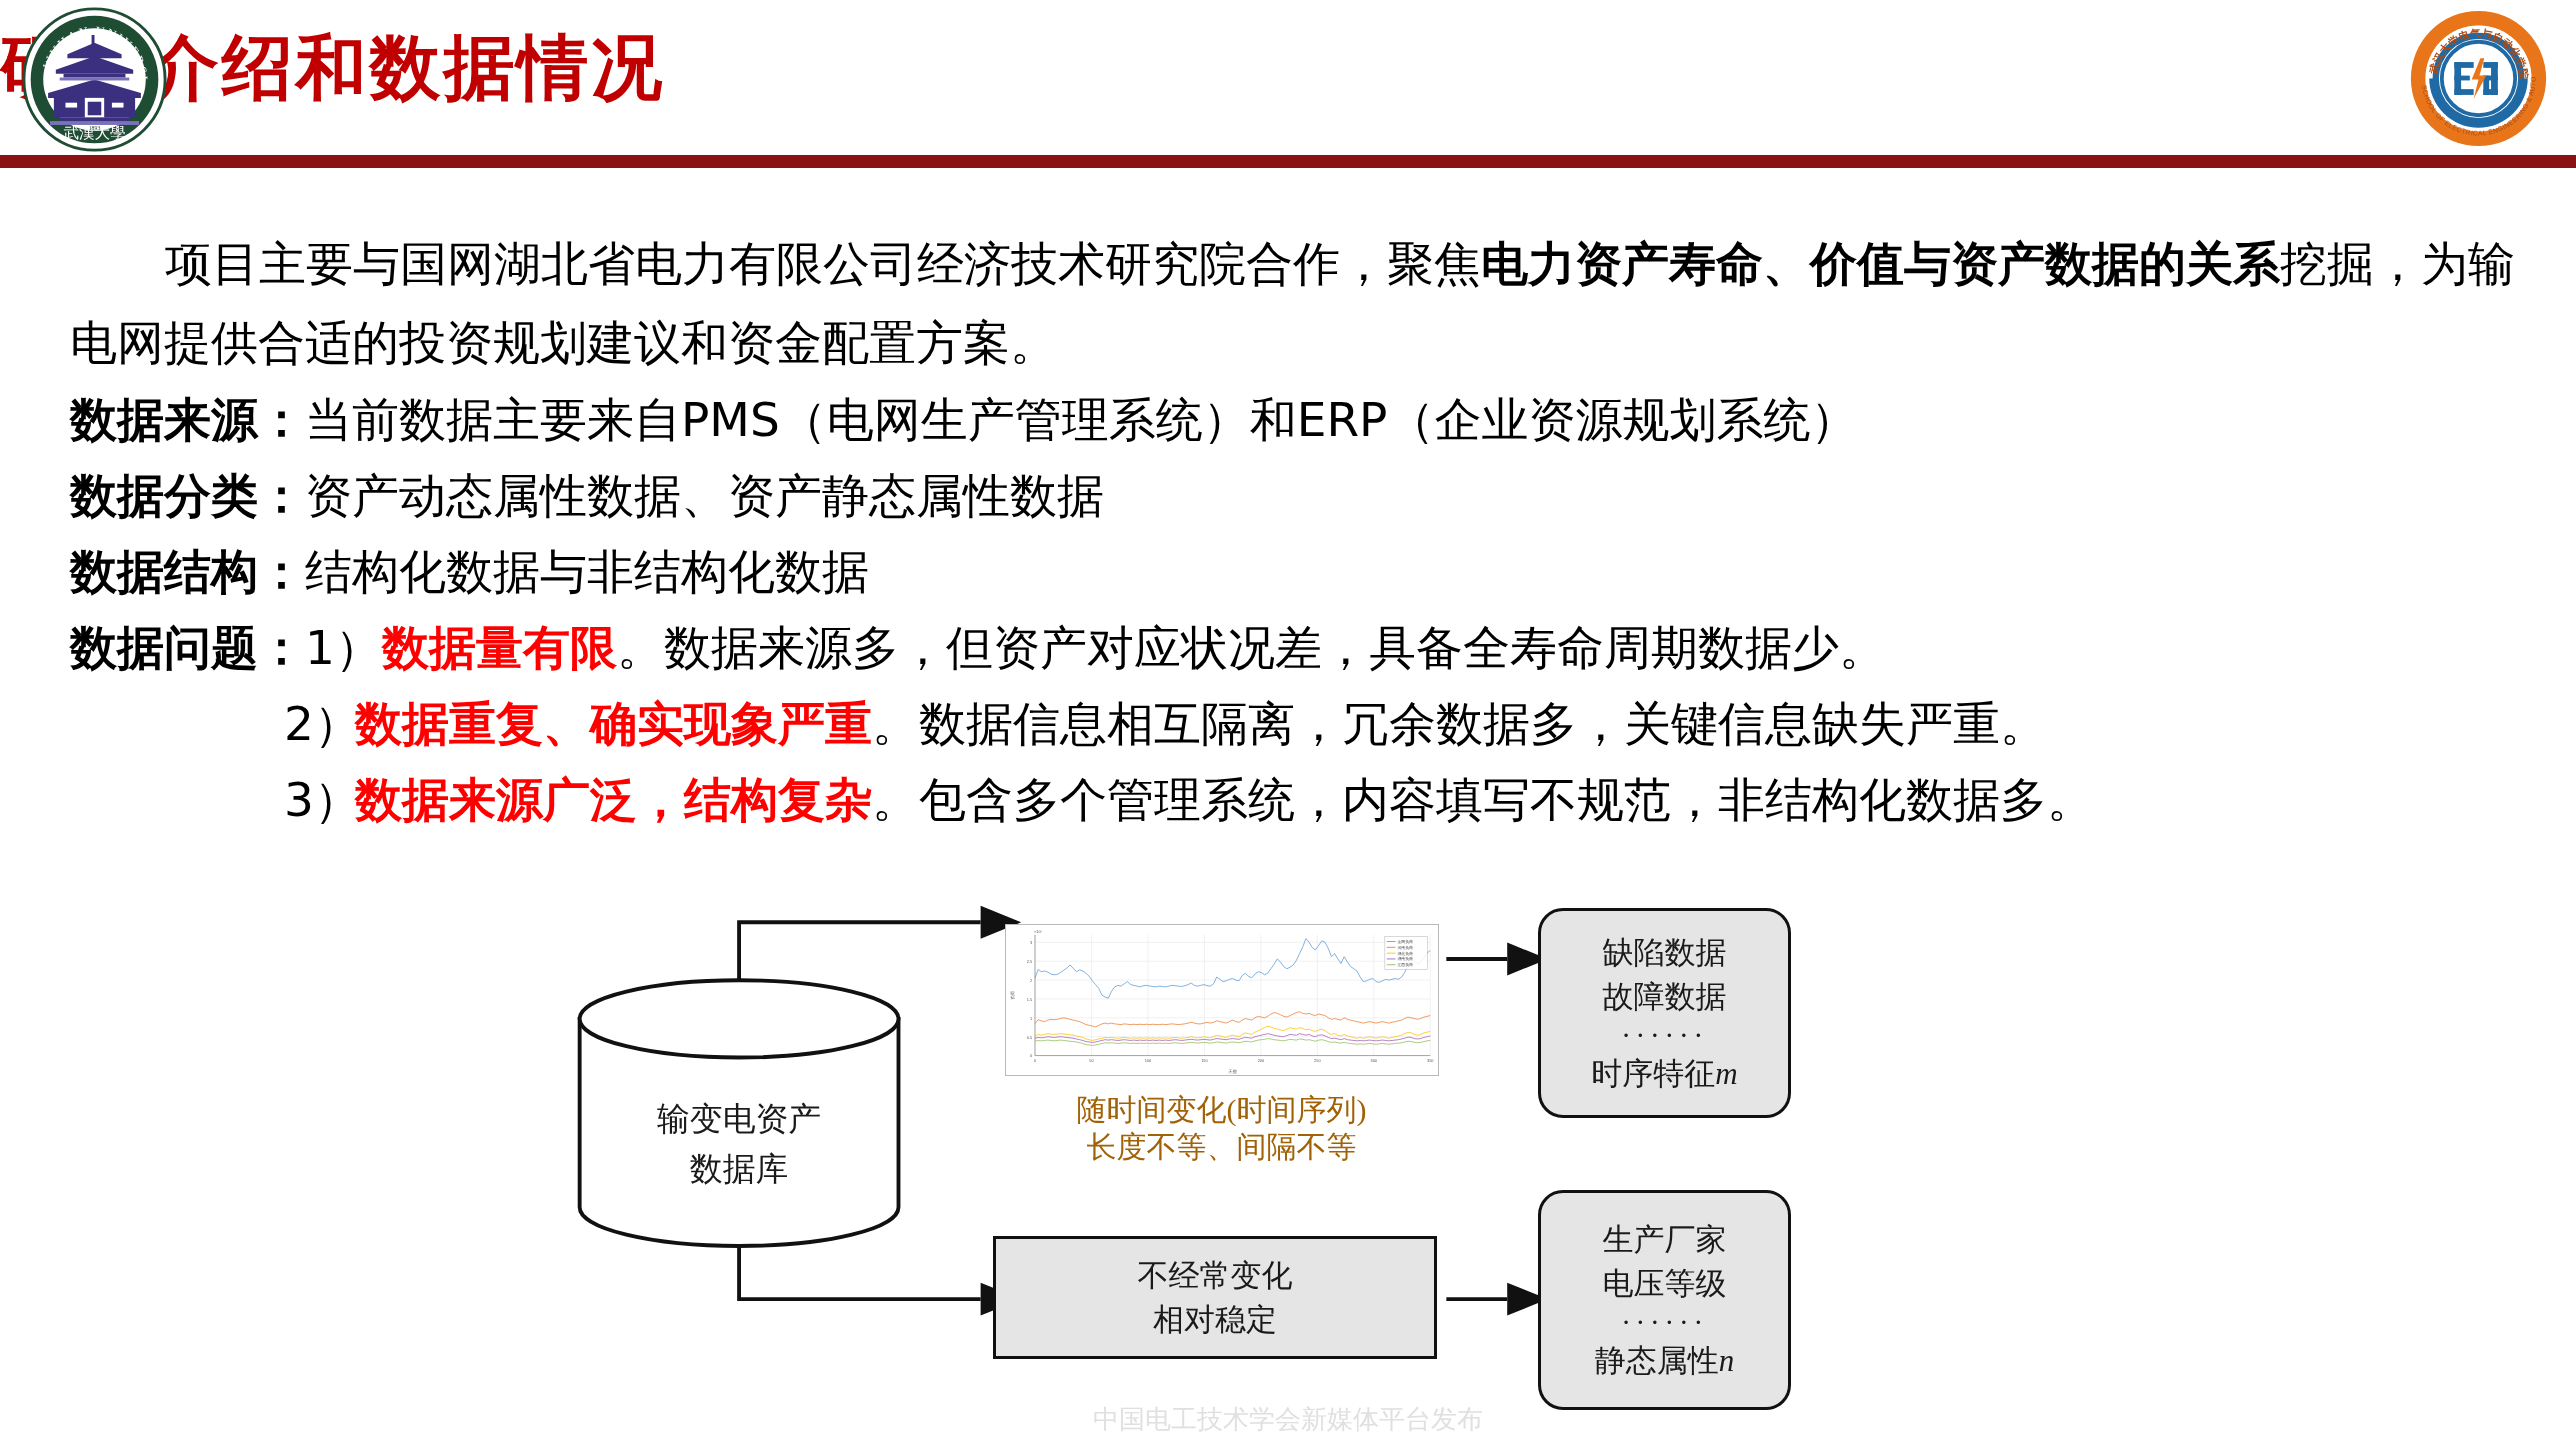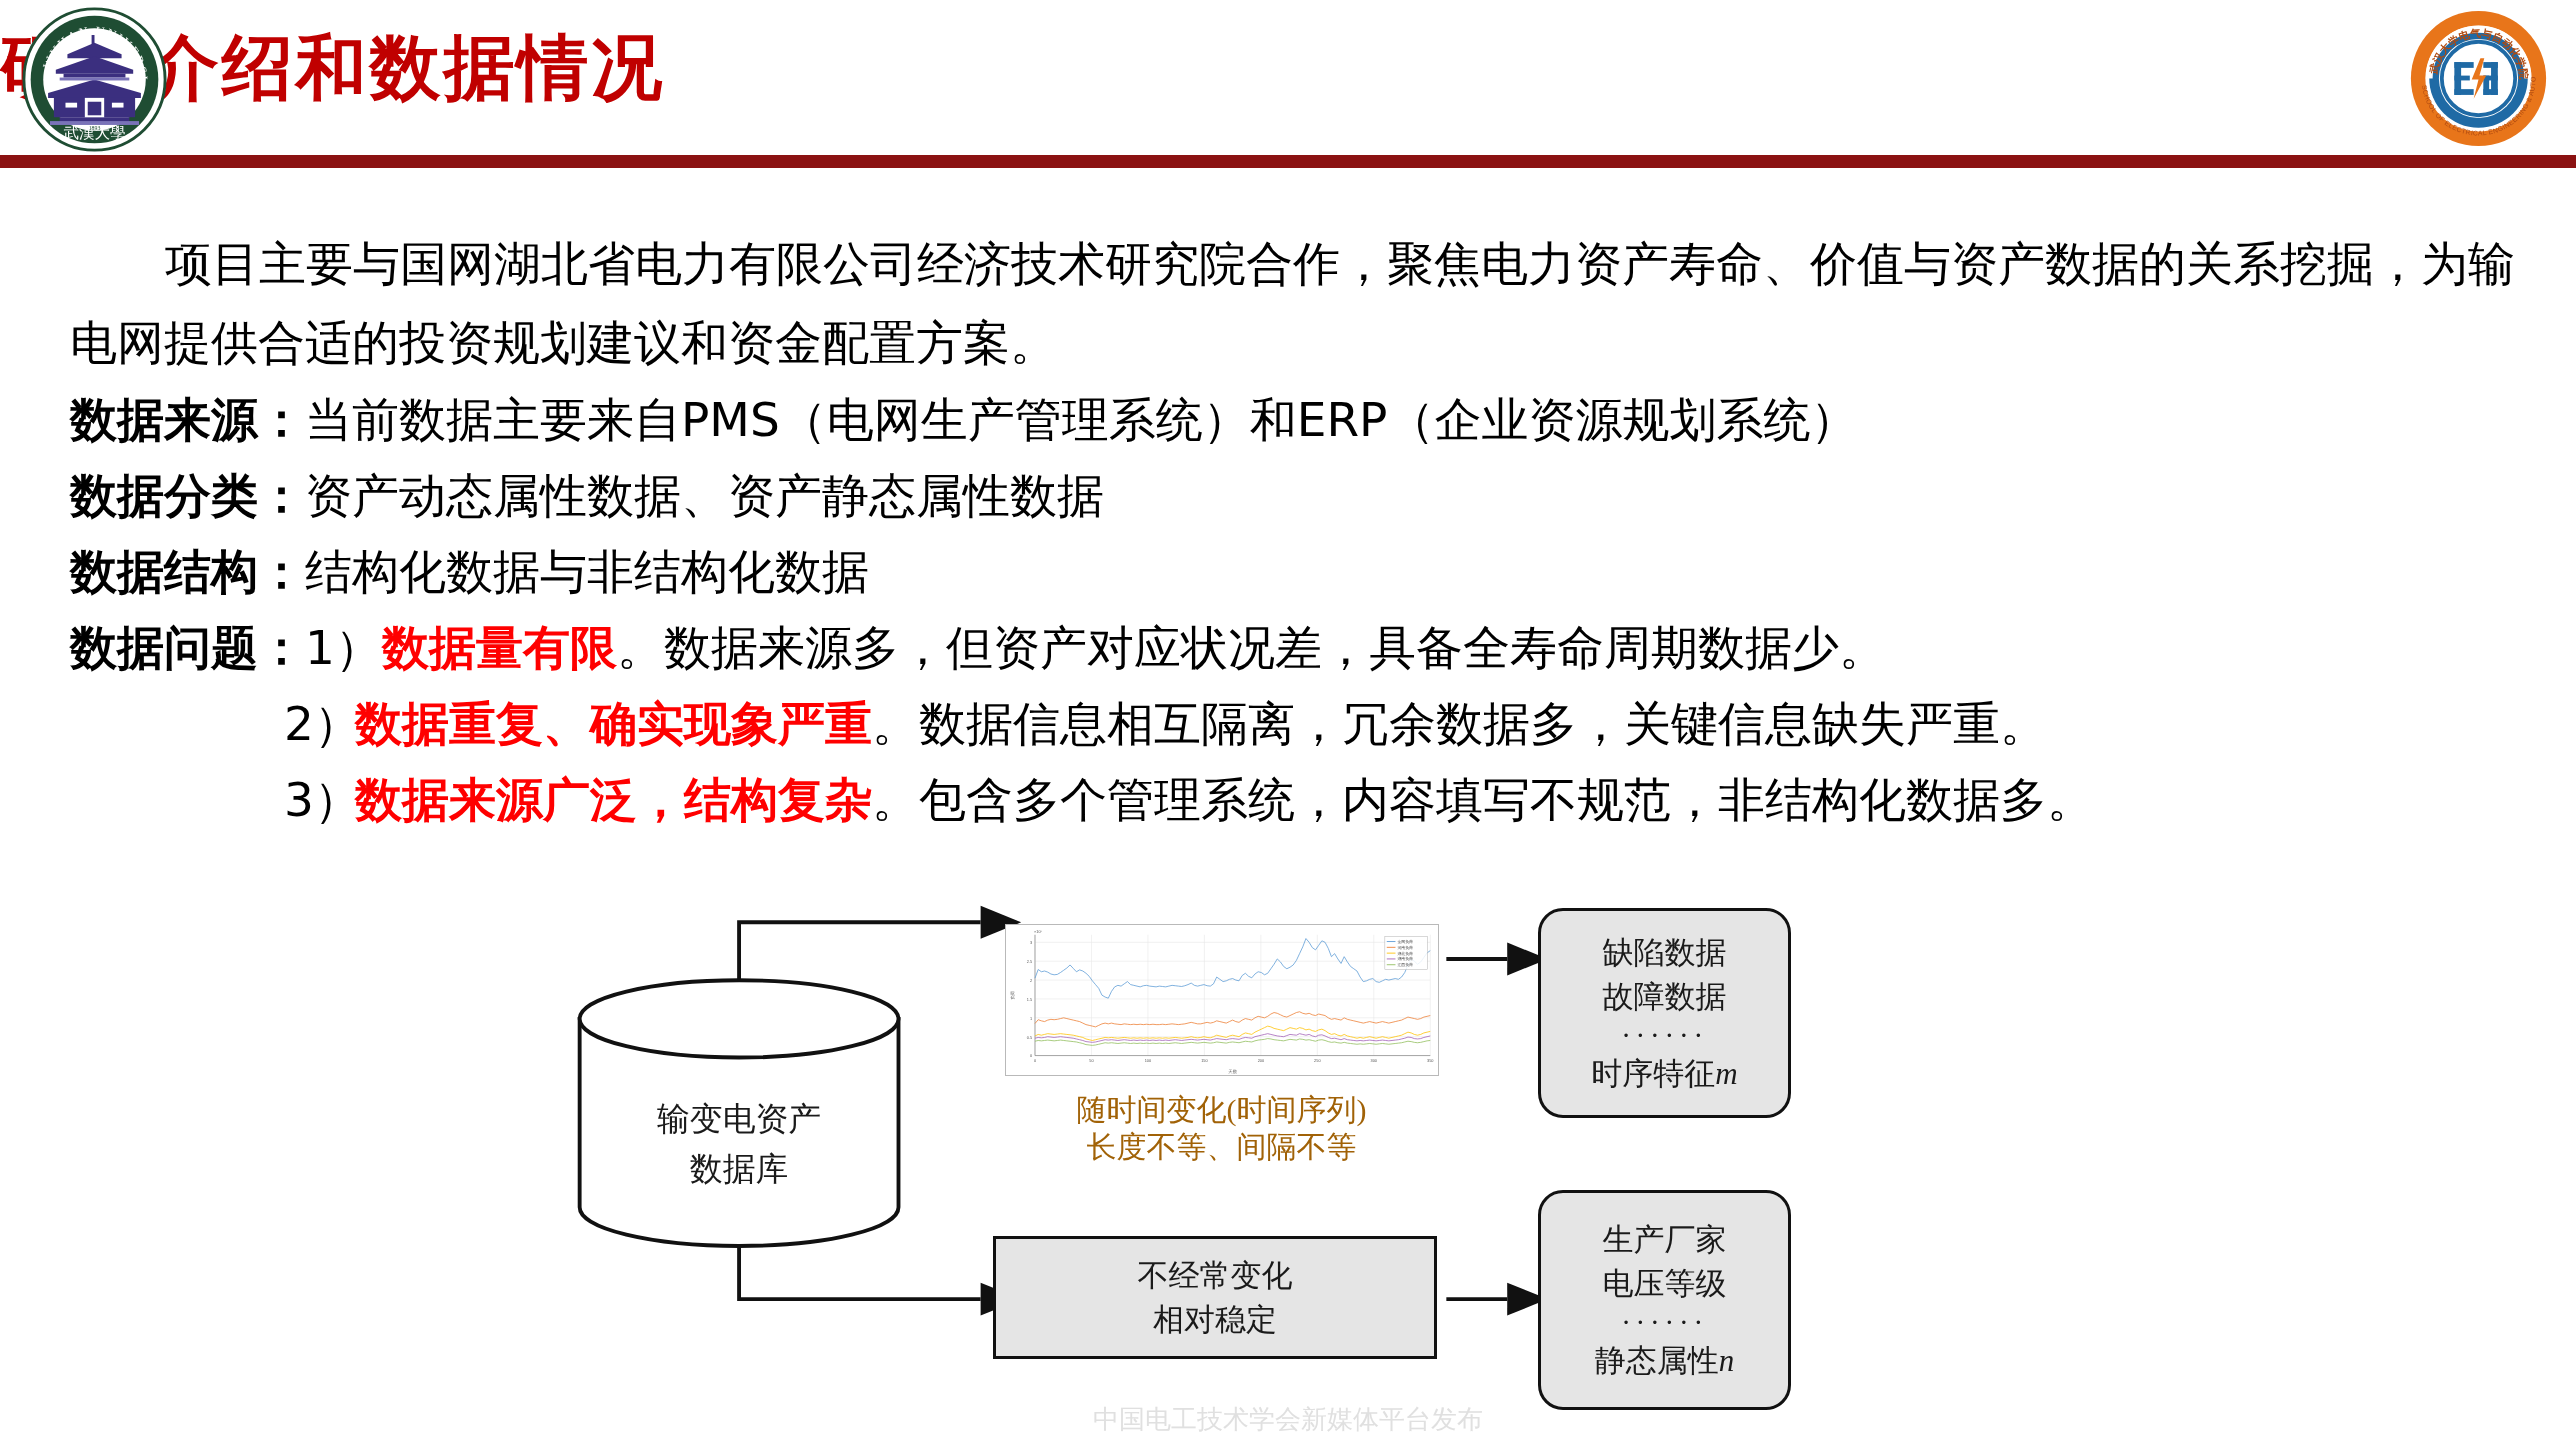--- a/index.html
+++ b/index.html
@@ -37,21 +37,21 @@
 
   
   #body-text {
     position: absolute; left: 70px; top: 224px; width: 2453px;
     font-size: 47px;
     color: #000000;
     line-height: 76px;
     font-family: "DejaVu Sans", sans-serif;
   }
   #body-text .para { text-indent: 95px; line-height: 79px; }
-  .b { font-weight: normal; }
+  .b { font-weight: bold; }
   .red { color: #ff0000; font-weight: bold; }
   .row { display: flex; align-items: flex-end; }
   .row .lbl { font-weight: bold; white-space: nowrap; }
   .sub { padding-left: 214px; }
   .sub .num { display: inline-block; width: 71px; }
 
   
   #diagram {
     position: absolute; left: 541px; top: 898px; width: 1430px; height: 551px;
   }

